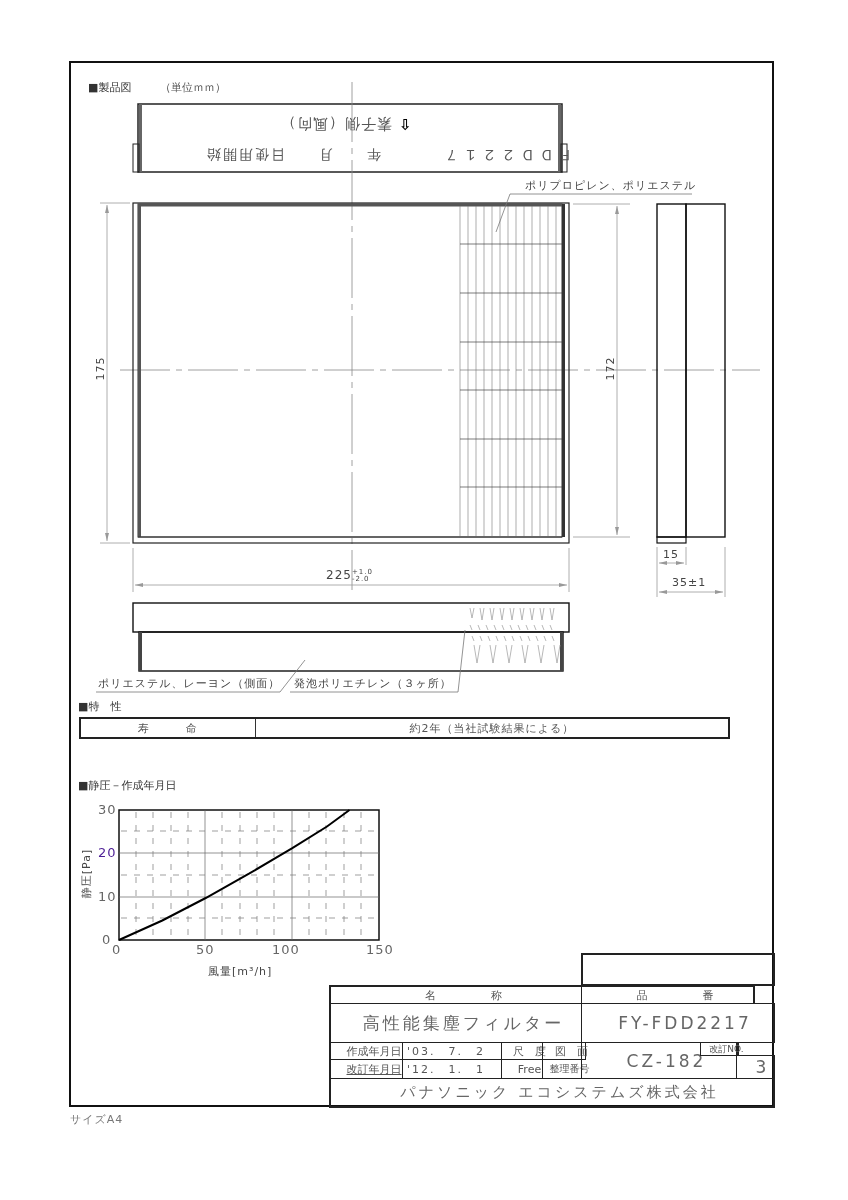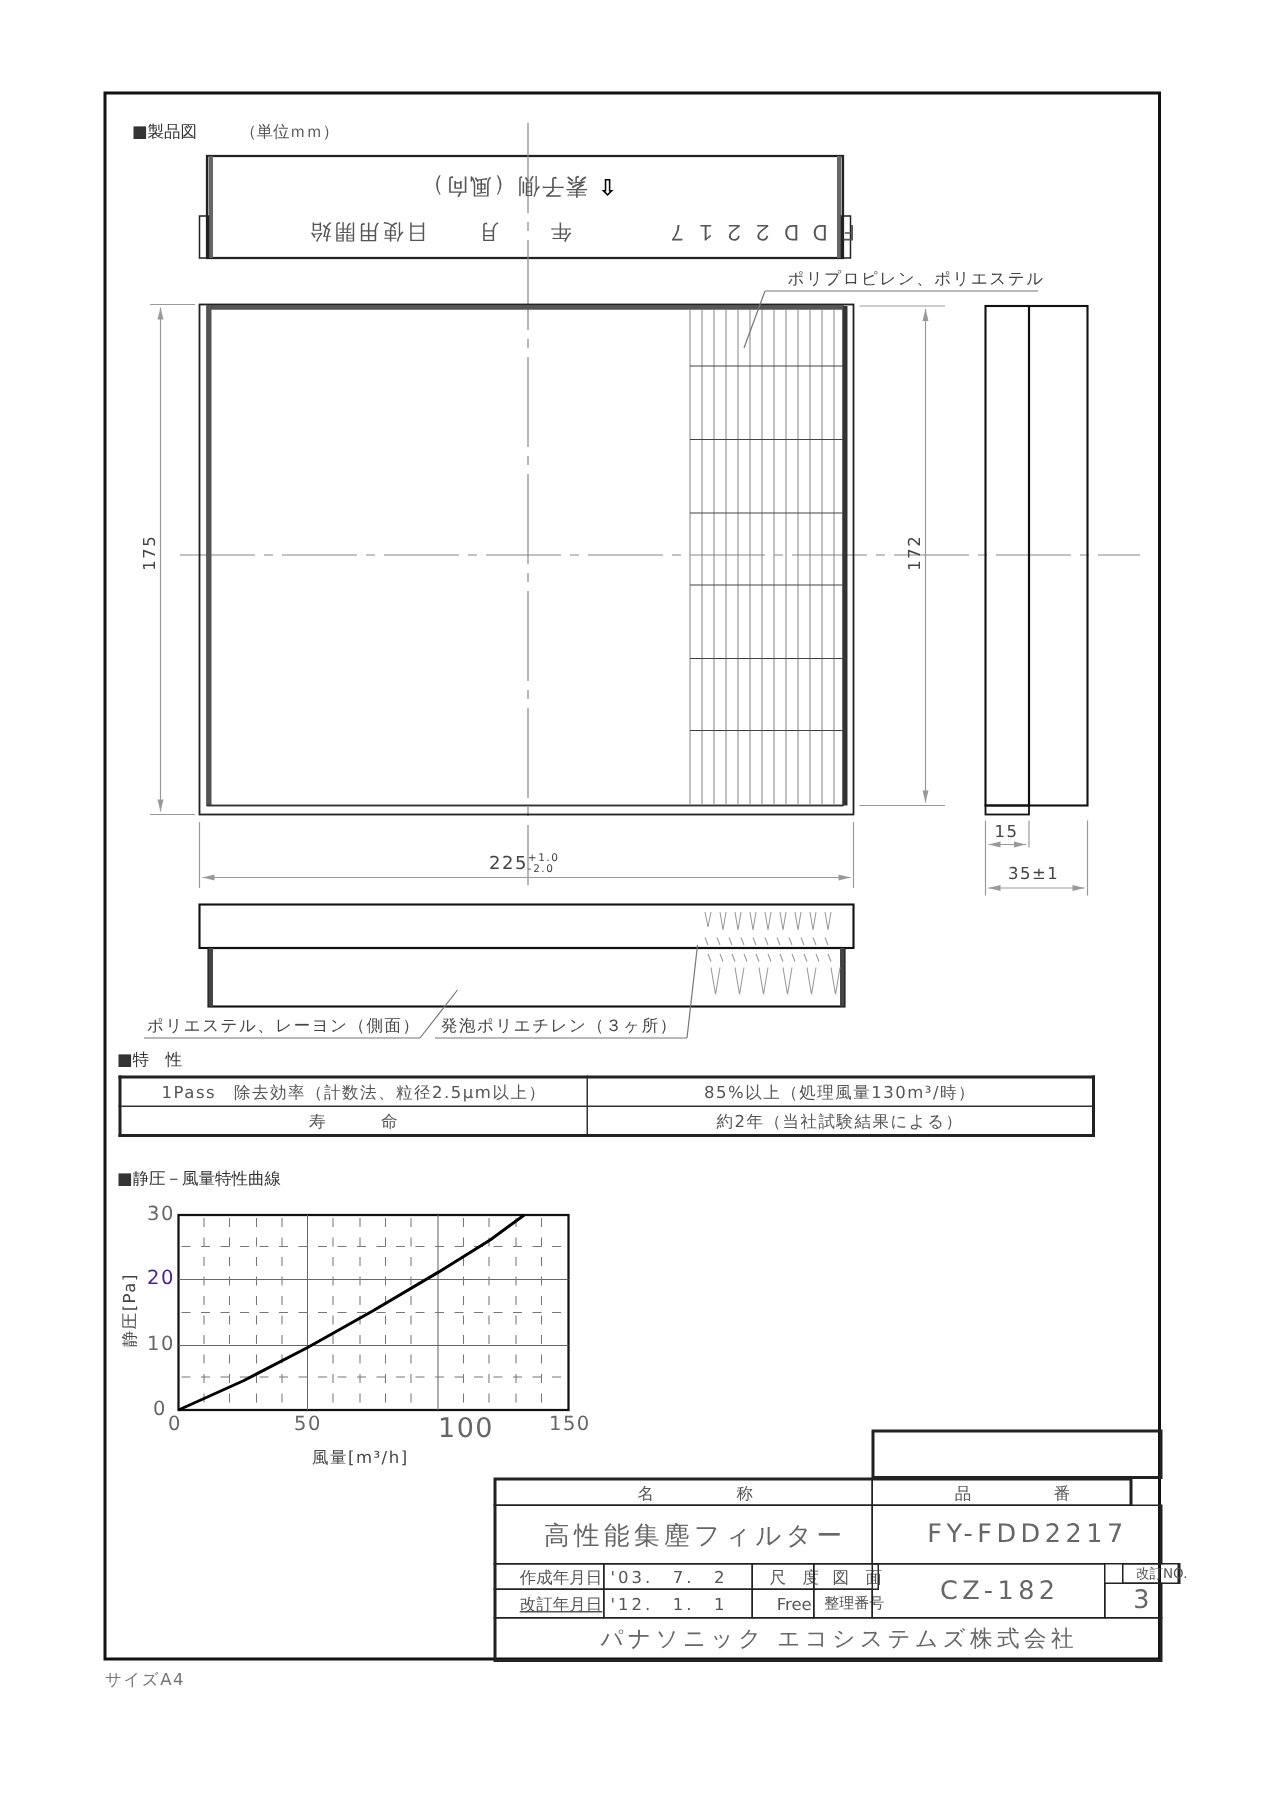--- a/index.html
+++ b/index.html
@@ -179,55 +179,51 @@
 <div class="lbl" style="left:598px;top:362px;transform:rotate(-90deg);">172</div>
 <div class="lbl" style="left:326px;top:568px;font-size:12px;">
   <span>225</span><span style="font-size:7px;display:inline-block;line-height:7px;vertical-align:middle;"><span>+1.0</span><br><span>-2.0</span></span>
 </div>
 <div class="lbl" style="left:663px;top:548px;">15</div>
 <div class="lbl" style="left:672px;top:576px;">35±1</div>
 
 <div class="sec" style="left:78px;top:699px;">■特　性</div>
 <table class="spec">
   <tbody>
-      <tr>
-    <td style="width:48%;">1Pass　除去効率（計数法、粒径2.5μm以上）</td>
-    <td>85%以上（処理風量130m³/時）</td>
-  </tr>
   <tr>
     <td>寿　　　命</td>
     <td>約2年（当社試験結果による）</td>
   </tr>
 </tbody>
   </table>
 
-<div class="sec" style="left:78px;top:778px;">■静圧－風量特性曲線</div>
+<div class="sec" style="left:78px;top:778px;">■静圧－作成年月日</div>
 <div class="lbl" style="left:98px;top:802px;font-size:13px;color:#666;">30</div>
 <div class="lbl" style="left:98px;top:845px;font-size:13px;color:#4c1d95;">20</div>
 <div class="lbl" style="left:98px;top:889px;font-size:13px;color:#666;">10</div>
 <div class="lbl" style="left:102px;top:932px;font-size:13px;color:#666;">0</div>
 <div class="lbl" style="left:112px;top:942px;font-size:13px;color:#666;">0</div>
 <div class="lbl" style="left:196px;top:942px;font-size:13px;color:#666;">50</div>
-<div class="lbl" style="left:292px;top:942px;font-size:18px;color:#666;">100</div>
+<div class="lbl" style="left:272px;top:942px;font-size:13px;color:#666;">100</div>
 <div class="lbl" style="left:366px;top:942px;font-size:13px;color:#666;">150</div>
 <div class="lbl" style="left:208px;top:964px;">風量[m³/h]</div>
 <div class="lbl" style="left:62px;top:866px;transform:rotate(-90deg);">静圧[Pa]</div>
 
 <div class="tb thick" style="left:581px;top:953px;width:194px;height:33px;"></div>
 <div class="tb" style="left:329px;top:985px;width:253px;height:19px;border-width:2px 1px 1px 2px;">名　　　　　称</div>
 <div class="tb" style="left:581px;top:985px;width:174px;height:19px;border-width:2px 2px 1px 1px;">品　　　　　番</div>
 <div class="tb big" style="left:329px;top:1003px;width:253px;height:40px;border-left-width:2px;">高性能集塵フィルター</div>
 <div class="tb big" style="left:581px;top:1003px;width:194px;height:40px;border-right-width:2px;">FY-FDD2217</div>
 
 <div class="tb" style="left:329px;top:1042px;width:74px;height:18px;border-left-width:2px;">作成年月日</div>
 <div class="tb" style="left:402px;top:1042px;width:100px;height:18px;justify-content:flex-start;padding-left:4px;letter-spacing:2px;text-align:right;">'03.　7.　2</div>
 <div class="tb" style="left:501px;top:1042px;width:42px;height:18px;">尺　度</div>
 <div class="tb" style="left:542px;top:1042px;width:44px;height:18px;">図　面</div>
 <div class="tb" style="left:329px;top:1059px;width:74px;height:20px;border-left-width:2px;text-decoration:underline;">改訂年月日</div>
 <div class="tb" style="left:402px;top:1059px;width:100px;height:20px;justify-content:flex-start;padding-left:4px;letter-spacing:2px;">'12.　1.　1</div>
 <div class="tb" style="left:501px;top:1059px;width:42px;height:20px;">Free</div>
 <div class="tb" style="left:542px;top:1059px;width:40px;height:20px;font-size:10px;">整理番号</div>
 <div class="tb big" style="left:581px;top:1042px;width:156px;height:37px;">CZ-182</div>
-<div class="tb" style="left:748px;top:1042px;width:39px;height:14px;font-size:9px;border-right-width:2px;">改訂NO.</div>
+<div class="tb" style="left:700px;top:1042px;width:39px;height:14px;font-size:9px;border-right-width:2px;">改訂NO.</div>
 <div class="tb big" style="left:736px;top:1055px;width:39px;height:24px;border-right-width:2px;">3</div>
 <div class="tb big" style="left:329px;top:1078px;width:446px;height:30px;border-width:1px 2px 2px 2px;font-size:15px;">パナソニック エコシステムズ株式会社</div>
 
 <div class="lbl" style="left:70px;top:1112px;color:#777;">サイズA4</div>
 
 </body></html>

